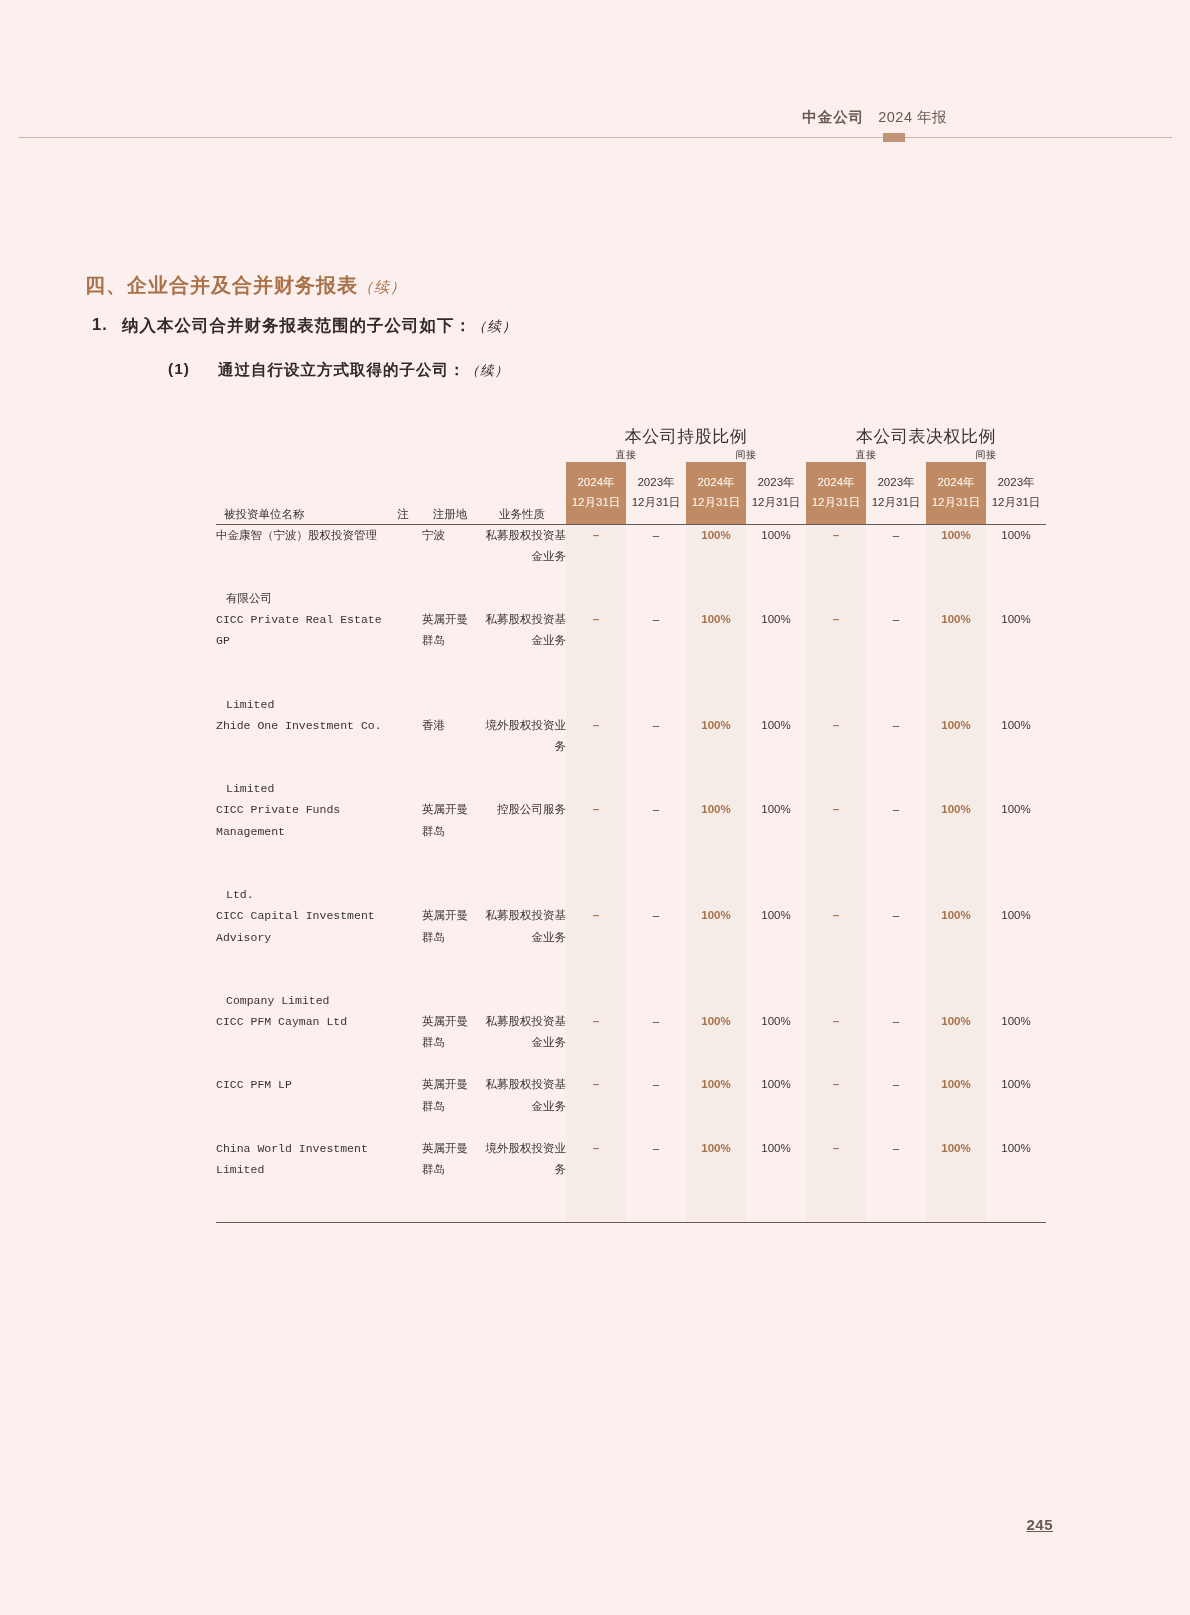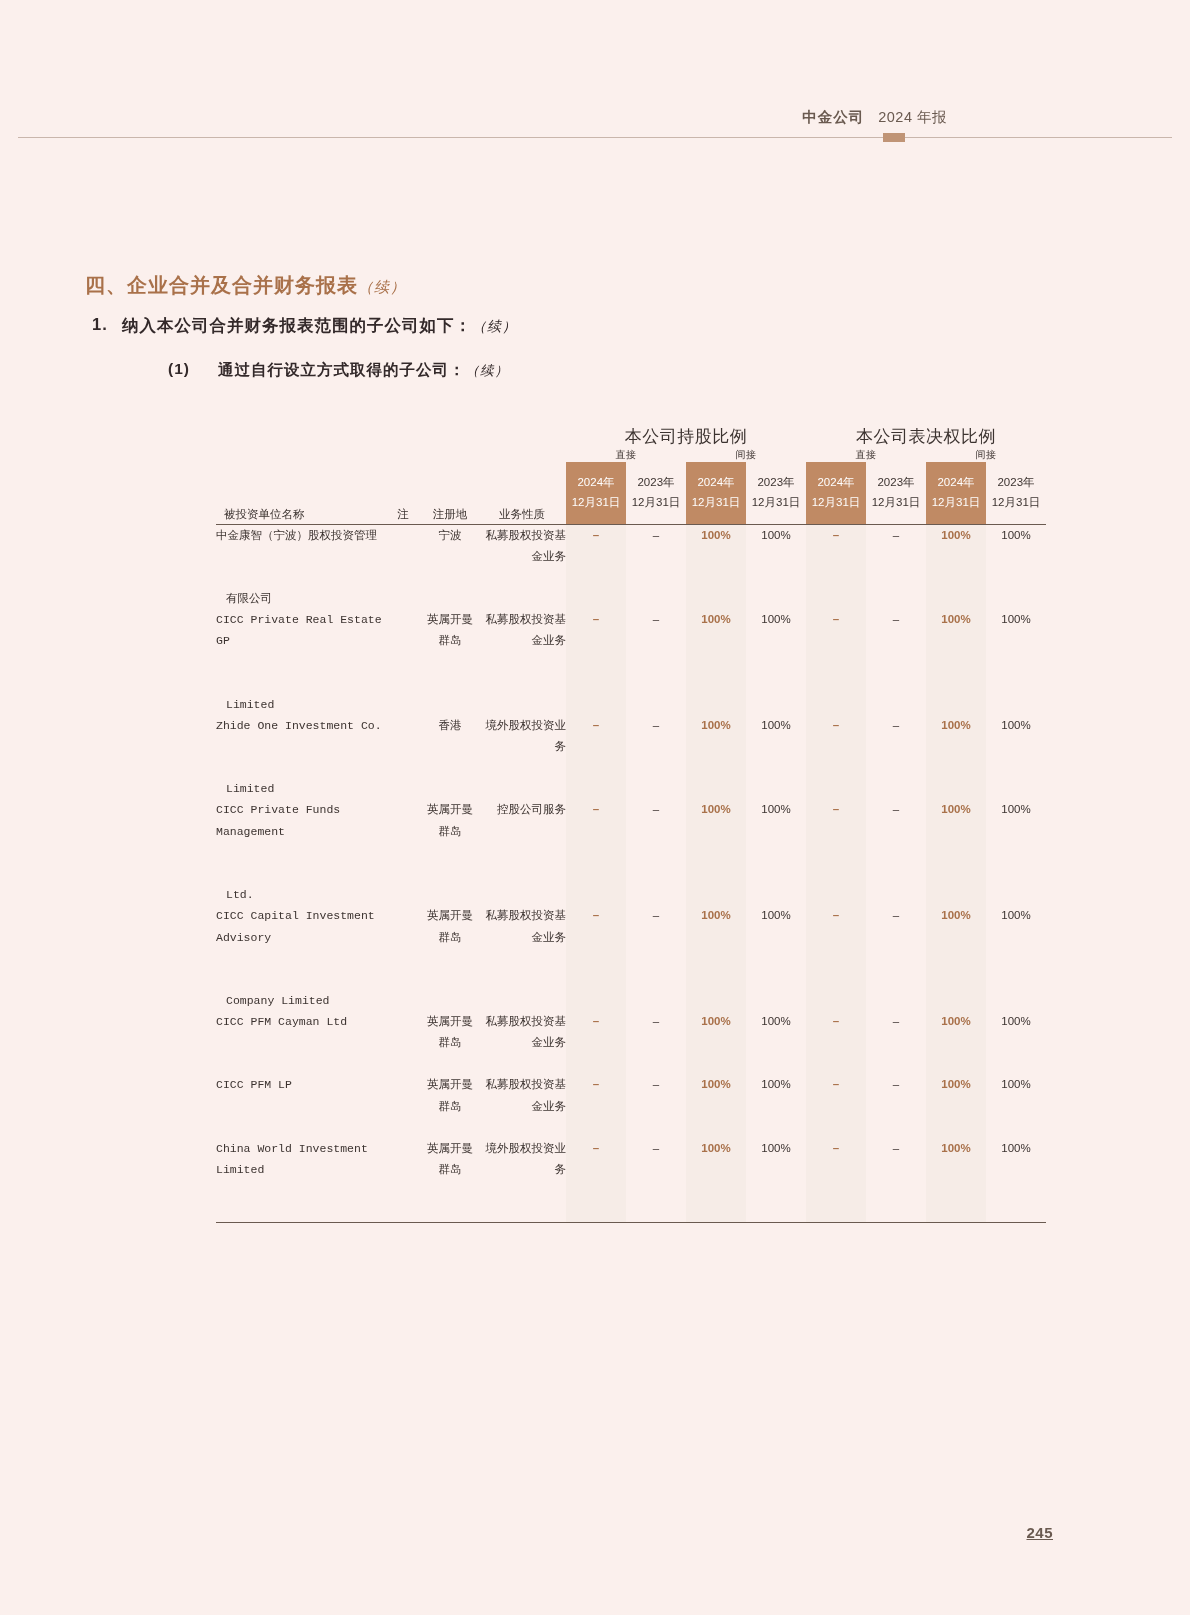--- a/index.html
+++ b/index.html
@@ -170,29 +170,29 @@
     font-size: 11.5px;
   }
   td.name {
     text-align: left;
     padding-left: 8px;
     padding-right: 6px;
     font-family: Liberation Mono, monospace;
   }
   td.name .ind { display: block; padding-left: 10px; margin-top: 42px; }
   td.note { text-align: center; }
-  td.place { text-align: center; }
+  td.place { }
   td.biz { text-align: right; font-family: Liberation Mono, monospace; }
   td.val { text-align: center; }
   td.val.hl { color: #a9714a; font-weight: bold; }
 
   .pager {
     position: absolute;
     right: 137px;
-    bottom: 74px;
+    bottom: 82px;
     font-size: 15px;
     font-weight: bold;
     color: #6a5a50;
     letter-spacing: 0.5px;
     text-decoration: underline;
   }
 </style>
 </head>
 <body>
 

